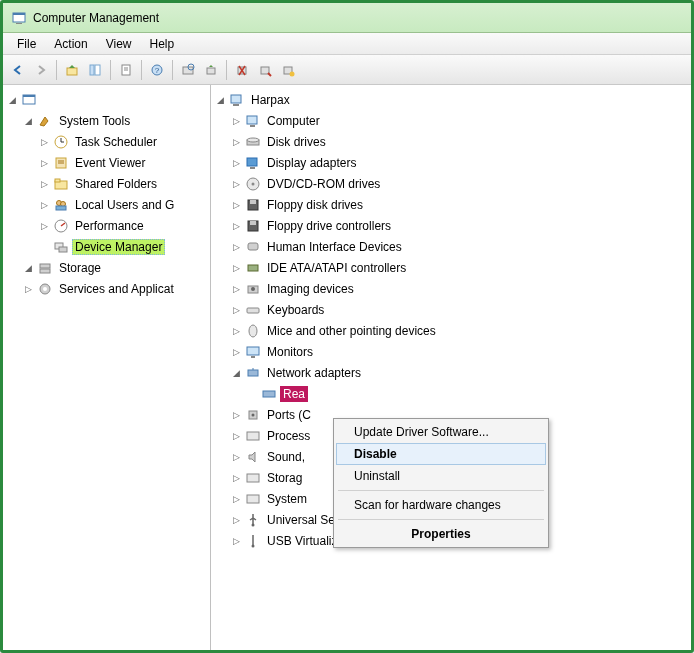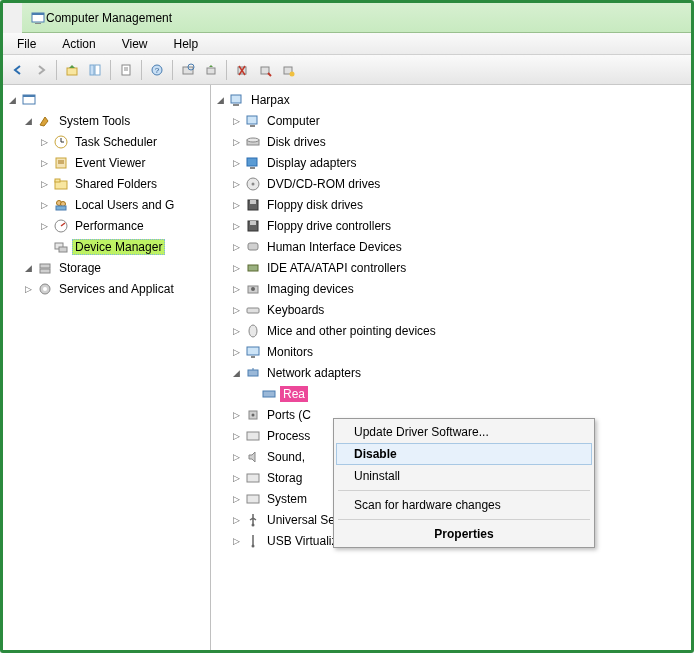--- a/index.html
+++ b/index.html
@@ -13,31 +13,31 @@
     overflow: hidden;
     border: 3px solid #2b8a3e;
     border-radius: 3px;
   }
   .titlebar {
     height: 30px;
     background: linear-gradient(to bottom, #d7f0d1, #c8eac0);
     display: flex;
     align-items: center;
     padding: 0 8px;
+    gap: 6px;
     border-bottom: 1px solid #9ac08f;
-    margin-left: 19px;
   }
   .titlebar .title { font-size: 12px; color: #000; }
   .menubar {
     height: 22px;
     background: linear-gradient(to bottom, #fafafa, #ececec);
     display: flex;
     align-items: center;
     padding: 0 6px;
-    gap: 10px;
+    gap: 2px;
     border-bottom: 1px solid #d0d0d0;
   }
   .menubar .menuitem {
     padding: 2px 8px;
     cursor: default;
   }
   .toolbar {
     height: 30px;
     background: linear-gradient(to bottom, #fafafa, #e6e6e6);
     display: flex;
@@ -90,29 +90,29 @@
   }
   .node .twisty.empty { visibility: hidden; }
   .node .ico { width: 16px; height: 16px; display:inline-flex; align-items:center; justify-content:center; }
   .node .label { padding: 1px 3px; }
   .node.selected .label {
     background: #bef264;
     border: 1px dotted #7ab3e0;
     padding: 0 2px;
   }
   .node.device-selected .label {
-    background: #ec4899;
+    background: #be185d;
     color: #fff;
     padding: 1px 3px;
   }
   .context-menu {
     position: absolute;
     left: 122px;
     top: 333px;
-    width: 262px;
+    width: 216px;
     background: #f4f4f4;
     border: 1px solid #9a9a9a;
     box-shadow: 2px 2px 4px rgba(0,0,0,0.25);
     padding: 2px;
   }
   .cm-item {
     padding: 4px 18px;
     cursor: default;
     font-size: 12px;
   }

